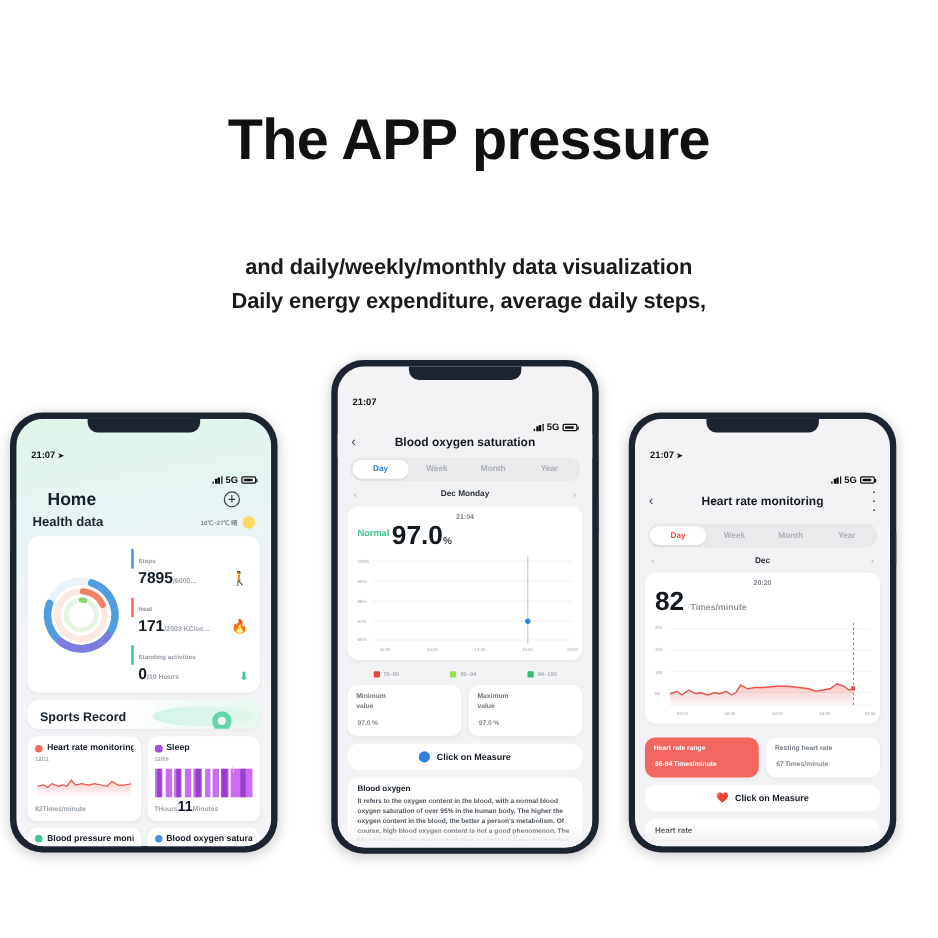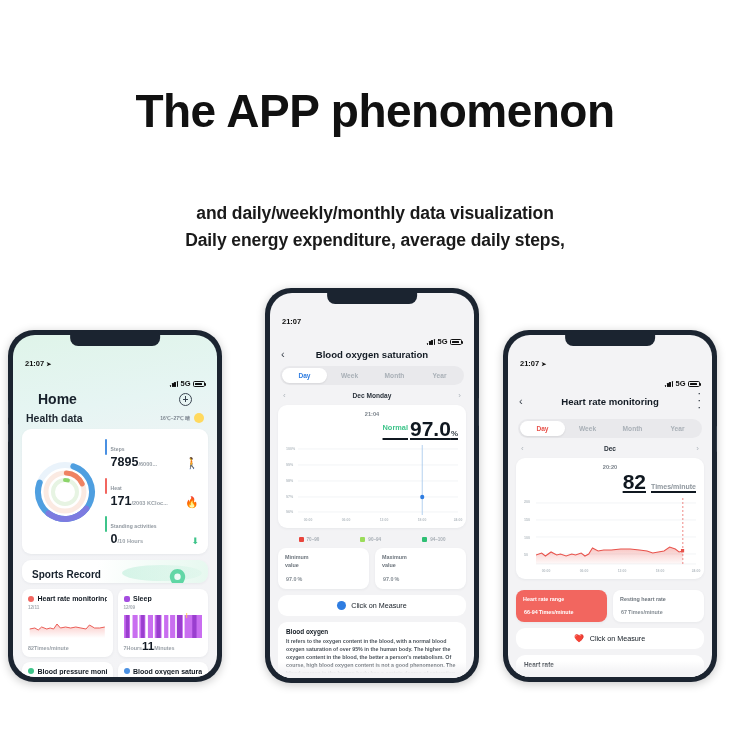--- a/index.html
+++ b/index.html
@@ -140,21 +140,21 @@
   .segment { display:flex; margin:0 10px 6px; background:#e9e9ec; border-radius:11px; padding:2px; }
   .seg { flex:1; text-align:center; font-size:6.6px; font-weight:800; color:#a9b0b7; padding:4px 0; border-radius:9px;}
   .seg.on { background:#fff; box-shadow:0 1px 2px rgba(0,0,0,.08); }
 
   .daterow { display:flex; align-items:center; justify-content:space-between; padding:0 13px 1px; }
   .daterow .dt { font-size:6.6px; font-weight:800; color:#2a323b; }
   .daterow .ar { font-size:8px; color:#aeb5bb; }
 
   .bigcard { background:#fff; border-radius:9px; margin:4px 8px 5px; padding:6px 8px 7px; box-shadow:0 1px 3px rgba(20,30,50,.05);}
   .time-sm { text-align:center; font-size:5.6px; color:#7b838b; font-weight:700; margin-bottom:1px;}
-  .bigval { text-align:right; font-size:21px; font-weight:800; color:#101820; line-height:1.05; position:relative;text-decoration:underline;}
+  .bigval { text-align:left; font-size:21px; font-weight:800; color:#101820; line-height:1.05; position:relative;}
   .bigval .unit { font-size:8px; font-weight:700; color:#3c454e;}
   .bigval .normal { font-size:7.4px; font-weight:800; color:#3ec48a; position:relative; top:-6px; margin-right:2px;}
   .bigval .tpm { font-size:7px; font-weight:700; color:#8e969d; margin-left:5px; }
 
   .chartwrap { position:relative; height:76px; margin-top:5px; }
   .chartwrap.hr { height:74px; }
   .ylab { position:absolute; left:0; font-size:3.6px; color:#b9c0c6; font-weight:700; transform:translateY(-50%); }
   .xlab { position:absolute; bottom:-1px; font-size:3.4px; color:#b9c0c6; font-weight:700; transform:translateX(-50%); }
 
   .legend { display:flex; justify-content:space-around; padding:4px 8px 0; }
@@ -166,37 +166,37 @@
   .mini .lab { font-size:5.4px; color:#6d757d; font-weight:700; line-height:1.45;}
   .mini .val { font-size:10px; font-weight:800; color:#121a22; margin-top:2px;}
   .mini .val span { font-size:5.4px; font-weight:700; color:#848c93; margin-left:1px;}
   .mini.red { background:#f2665f; }
   .mini.red .lab { color:#fff; }
   .mini.red .val { color:#fff; }
   .mini.red .val span { color:#fff; }
 
   .measure { background:#fff; border-radius:9px; margin:6px 8px 0; padding:6px 0; text-align:center;
              display:flex; align-items:center; justify-content:center; gap:5px; }
-  .measure .mt { font-size:7.2px; font-weight:400; color:#121a22; }
+  .measure .mt { font-size:7.2px; font-weight:700; color:#121a22; }
   .m-circ { width:9px;height:9px;border-radius:50%; }
 
   .article { background:#fff; border-radius:9px; margin:6px 8px 0; padding:6px 8px 9px; }
   .art-h { font-size:6.4px; font-weight:800; color:#121a22; margin-bottom:2.5px;}
   .art-p { font-size:5.3px; color:#4d555d; line-height:1.52; font-weight:600; }
 
   .fadeout { position:absolute; left:0; right:0; bottom:0; height:16px;
     background:linear-gradient(to bottom, rgba(243,243,245,0), #f3f3f5 70%); }
 </style>
 </head>
 <body>
 
 <div class="page">
 
   <div class="headline">
-    <h1><span>The APP phenomenon</span><br>
+    <h1><span>The APP pressure</span><br>
         </h1>
   </div>
   <div class="sub">
     <div>and daily/weekly/monthly data visualization</div>
     <div>Daily energy expenditure, average daily steps,</div>
   </div>
 
   <div class="phone" id="phone-left">
     <div class="btn-side" style="left:-1px;top:70px;width:2px;height:18px;"></div>
     <div class="btn-side" style="left:-1px;top:94px;width:2px;height:18px;"></div>

